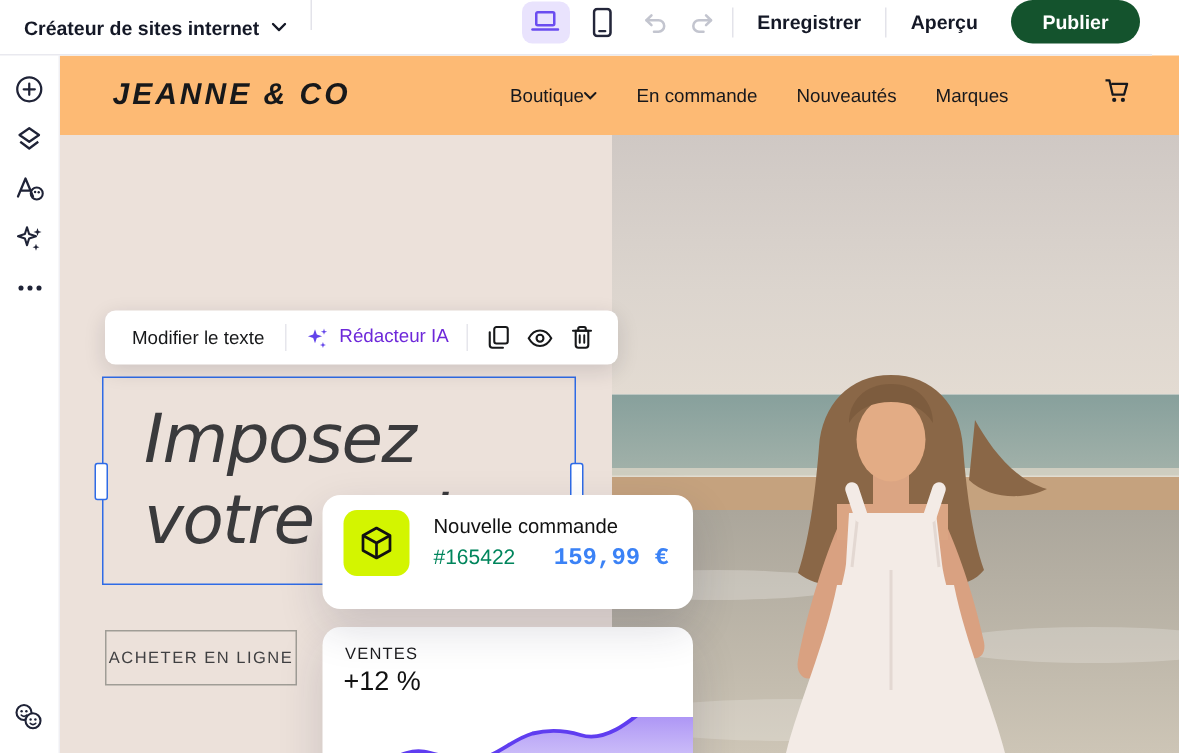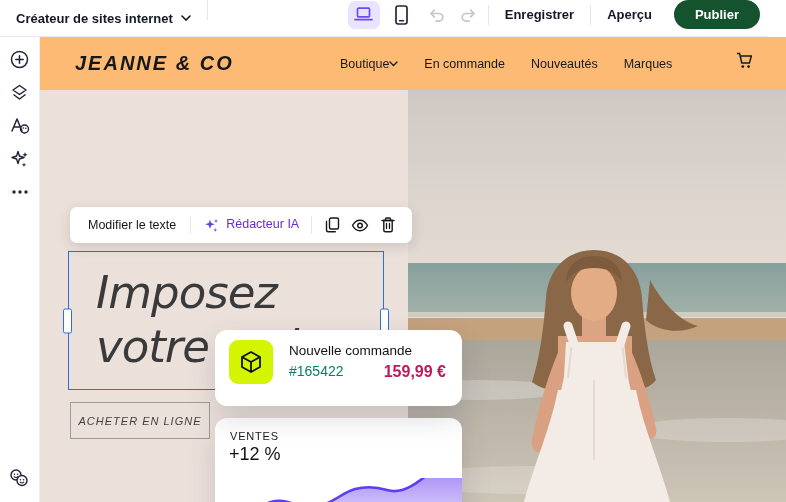--- a/index.html
+++ b/index.html
@@ -57,35 +57,35 @@
 
   
   .sel-box { position:absolute; left:28px; top:161px; width:316px; height:139px;
              border:1.5px solid #2e6be6; z-index:10; }
   .handle { position:absolute; width:9px; height:25px; background:#fff; border:1.5px solid #2e6be6;
             border-radius:2px; top:50%; transform:translateY(-50%); cursor:ew-resize; }
   .handle.left { left:-6px; } .handle.right { right:-6px; }
   .headline { font-family:"DejaVu Sans","Liberation Sans",sans-serif; font-style:italic;
               font-size:45px; line-height:1.2; color:#3a3a3c; padding:14px 0 0 27px; letter-spacing:-1px; }
 
-  .cta-btn { position:absolute; left:30px; top:312px; width:140px; height:37px; background:transparent;
-             border:1px solid #a09d96; color:#3f3f41; font-size:11px; font-style:italic;
+  .cta-btn { position:absolute; left:30px; top:330px; width:128px; height:37px; background:transparent;
+             border:1px solid #a09d96; color:#3f3f41; font-size:11px; 
              letter-spacing:1px; cursor:pointer; font-family:"Liberation Sans",sans-serif; z-index:5; }
 
   
   .order-card { position:absolute; left:175px; top:293px; width:247px; height:76px; background:#fff;
                 border-radius:12px; box-shadow:0 12px 30px rgba(30,30,60,.16); z-index:25;
                 display:flex; align-items:center; padding:0 16px 12px 14px; }
   .order-icon { width:44px; height:44px; border-radius:9px; background:#d3f500; flex:none;
                 display:flex; align-items:center; justify-content:center; }
   .order-text { margin-left:16px; flex:1; }
   .order-title { font-size:13.5px; color:#121212; margin-bottom:5px; }
   .order-row { display:flex; align-items:flex-start; justify-content:space-between; }
   .order-id { font-size:14px; color:#00855c; }
-  .order-amount { font-size:16px; font-weight:700; color:#be185d; }
+  .order-amount { font-size:16px; font-weight:700; color:#3b82f6;font-family:Liberation Mono, monospace; }
 
   
   .sales-card { position:absolute; left:175px; top:381px; width:247px; height:130px; background:#fff;
                 border-radius:12px; box-shadow:0 12px 30px rgba(30,30,60,.16); z-index:24; overflow:hidden; }
   .sales-label { font-size:11px; letter-spacing:.8px; color:#1c1c1e; margin:12px 0 2px 15px; }
   .sales-value { font-size:18px; font-weight:400; color:#121212; margin-left:14px; }
   .sales-chart { position:absolute; left:0; bottom:0; width:247px; height:70px; }
 </style>
 </head>
 <body>

